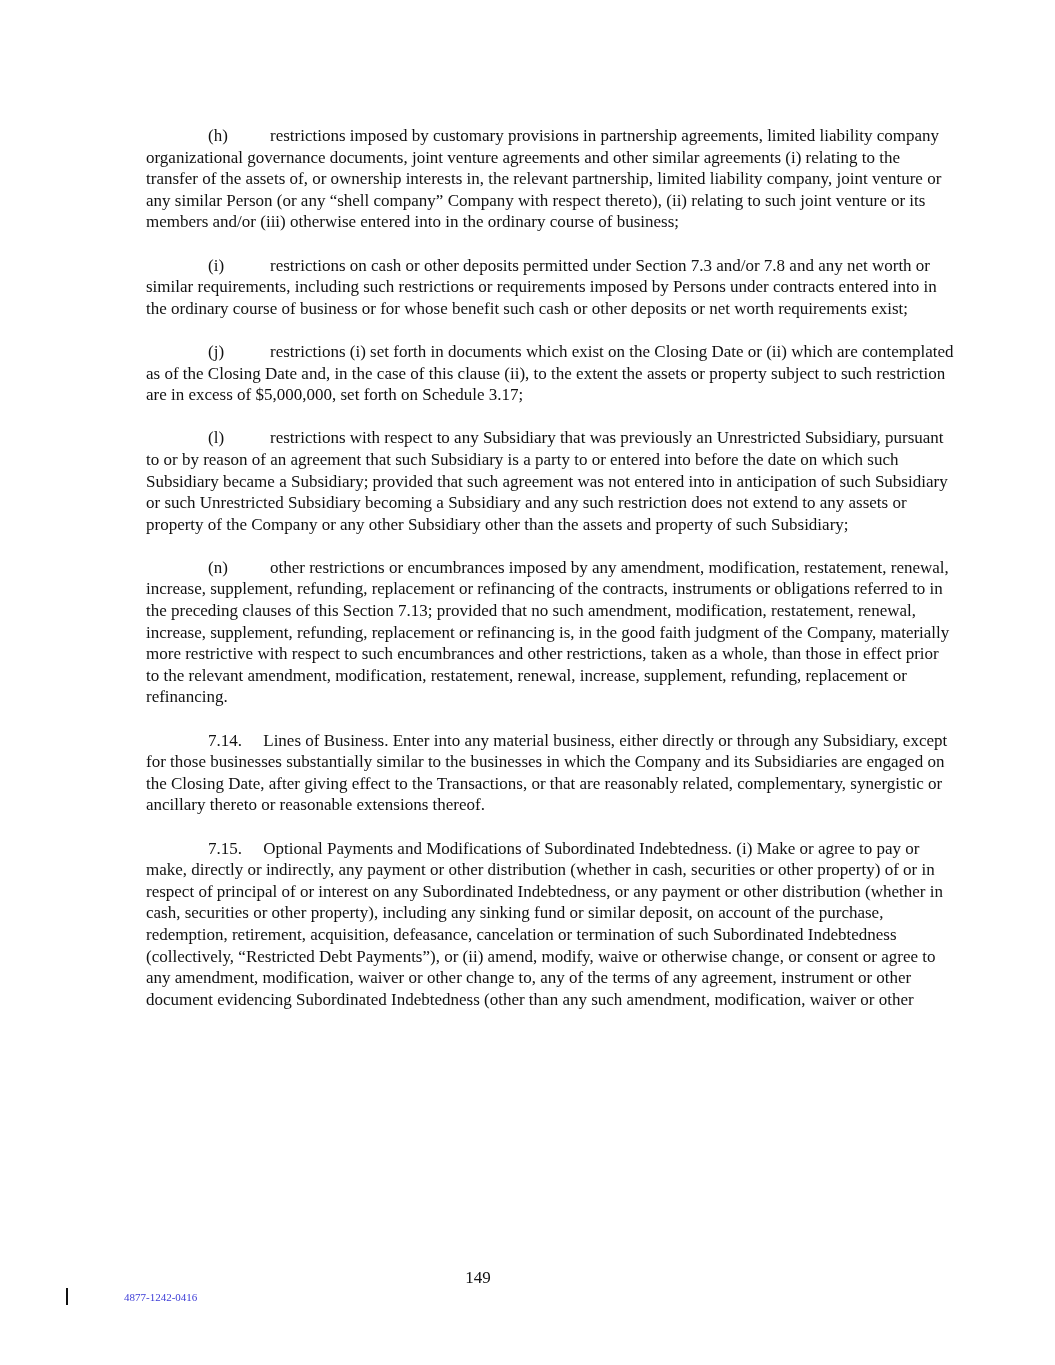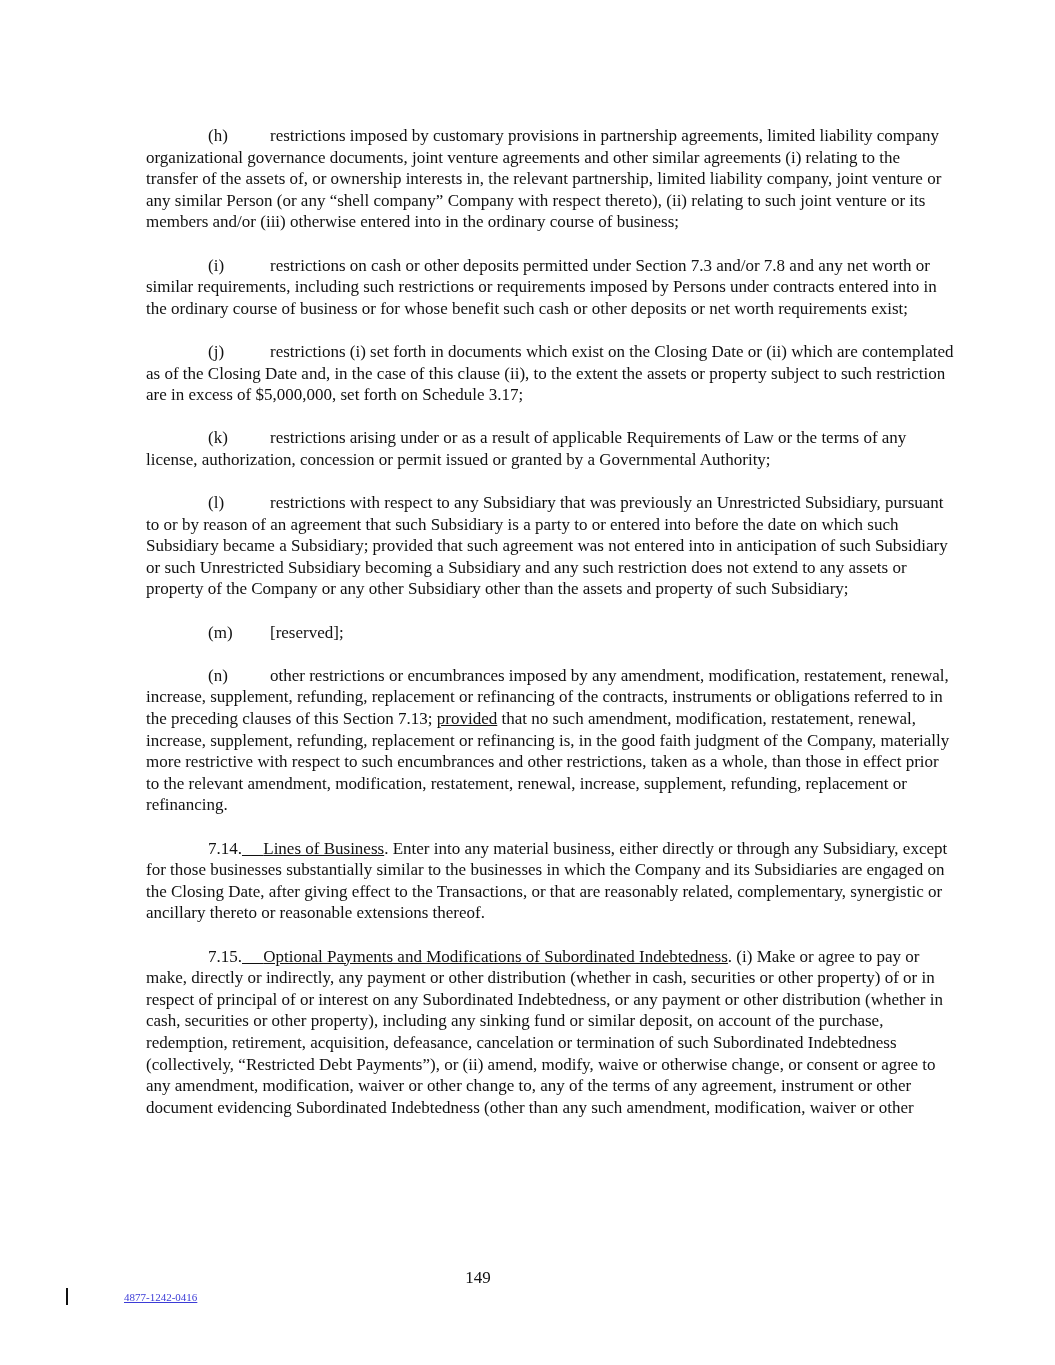--- a/index.html
+++ b/index.html
@@ -3,38 +3,36 @@
 <meta charset="utf-8">
 <style>
   html, body { margin: 0; padding: 0; background: #ffffff; }
   body { width: 1055px; height: 1365px; position: relative; overflow: hidden;
          font-family: "Liberation Serif", serif; color: #111; }
   .page { position: absolute; left: 124px; top: 125px; width: 810px;
           font-size: 17px; line-height: 21.6px; margin-left: 22px; }
   .para { margin: 0 0 21.6px 0; text-align: left; }
   .indent { display: inline-block; width: 62px; }
   .label { display: inline-block; width: 62px; }
-  .u { text-decoration: underline; }
+  .u { }
   .b { font-weight: normal; }
   .page-number { position: absolute; left: 0; width: 956px; top: 1268px;
                  text-align: center; font-size: 17px; }
   .doc-id { position: absolute; left: 124px; top: 1291px; font-size: 11px;
-            color: #3b3bd6; text-decoration: underline; }
+            color: #3b3bd6; }
   .change-bar { position: absolute; left: 66px; top: 1288px; width: 2px; height: 17px; background: #111; }
 </style>
 </head>
 <body>
 
 <div class="page">
   <p class="para"><span class="indent"></span><span class="label">(h)</span><span>restrictions imposed by customary provisions in partnership agreements, limited liability company organizational governance documents, joint venture agreements and other similar agreements (i) relating to the transfer of the assets of, or ownership interests in, the relevant partnership, limited liability company, joint venture or any similar Person (or any “shell company” Company with respect thereto), (ii) relating to such joint venture or its members and/or (iii) otherwise entered into in the ordinary course of business;</span></p>
   <p class="para"><span class="indent"></span><span class="label">(i)</span><span>restrictions on cash or other deposits permitted under Section 7.3 and/or 7.8 and any net worth or similar requirements, including such restrictions or requirements imposed by Persons under contracts entered into in the ordinary course of business or for whose benefit such cash or other deposits or net worth requirements exist;</span></p>
   <p class="para"><span class="indent"></span><span class="label">(j)</span><span>restrictions (i) set forth in documents which exist on the Closing Date or (ii) which are contemplated as of the Closing Date and, in the case of this clause (ii), to the extent the assets or property subject to such restriction are in excess of $5,000,000, set forth on Schedule 3.17;</span></p>
-  <p class="para"><span class="indent"></span><span class="label">(k)</span><span>restrictions arising under or as a result of applicable Requirements of Law or the terms of any license, authorization, concession or permit issued or granted by a Governmental Authority;</span></p>
   <p class="para"><span class="indent"></span><span class="label">(l)</span><span>restrictions with respect to any Subsidiary that was previously an Unrestricted Subsidiary, pursuant to or by reason of an agreement that such Subsidiary is a party to or entered into before the date on which such Subsidiary became a Subsidiary; provided that such agreement was not entered into in anticipation of such Subsidiary or such Unrestricted Subsidiary becoming a Subsidiary and any such restriction does not extend to any assets or property of the Company or any other Subsidiary other than the assets and property of such Subsidiary;</span></p>
-  <p class="para"><span class="indent"></span><span class="label">(m)</span><span>[reserved];</span></p>
   <p class="para"><span class="indent"></span><span class="label">(n)</span><span>other restrictions or encumbrances imposed by any amendment, modification, restatement, renewal, increase, supplement, refunding, replacement or refinancing of the contracts, instruments or obligations referred to in the preceding clauses of this Section 7.13; </span><span class="u">provided</span><span> that no such amendment, modification, restatement, renewal, increase, supplement, refunding, replacement or refinancing is, in the good faith judgment of the Company, materially more restrictive with respect to such encumbrances and other restrictions, taken as a whole, than those in effect prior to the relevant amendment, modification, restatement, renewal, increase, supplement, refunding, replacement or refinancing.</span></p>
   <p class="para"><span class="indent"></span><span>7.14.</span><span class="u">&nbsp;&nbsp;&nbsp;&nbsp;&nbsp;</span><span class="u">Lines of Business</span><span>. Enter into any material business, either directly or through any Subsidiary, except for those businesses substantially similar to the businesses in which the Company and its Subsidiaries are engaged on the Closing Date, after giving effect to the Transactions, or that are reasonably related, complementary, synergistic or ancillary thereto or reasonable extensions thereof.</span></p>
   <p class="para"><span class="indent"></span><span>7.15.</span><span class="u">&nbsp;&nbsp;&nbsp;&nbsp;&nbsp;</span><span class="u">Optional Payments and Modifications of Subordinated Indebtedness</span><span>. (i) Make or agree to pay or make, directly or indirectly, any payment or other distribution (whether in cash, securities or other property) of or in respect of principal of or interest on any Subordinated Indebtedness, or any payment or other distribution (whether in cash, securities or other property), including any sinking fund or similar deposit, on account of the purchase, redemption, retirement, acquisition, defeasance, cancelation or termination of such Subordinated Indebtedness (collectively, “</span><span class="b">Restricted Debt Payments</span><span>”), or (ii) amend, modify, waive or otherwise change, or consent or agree to any amendment, modification, waiver or other change to, any of the terms of any agreement, instrument or other document evidencing Subordinated Indebtedness (other than any such amendment, modification, waiver or other</span></p>
 </div>
 
 <div class="page-number">149</div>
 <div class="change-bar"></div>
 <div class="doc-id">4877-1242-0416</div>
 
 </body></html>

